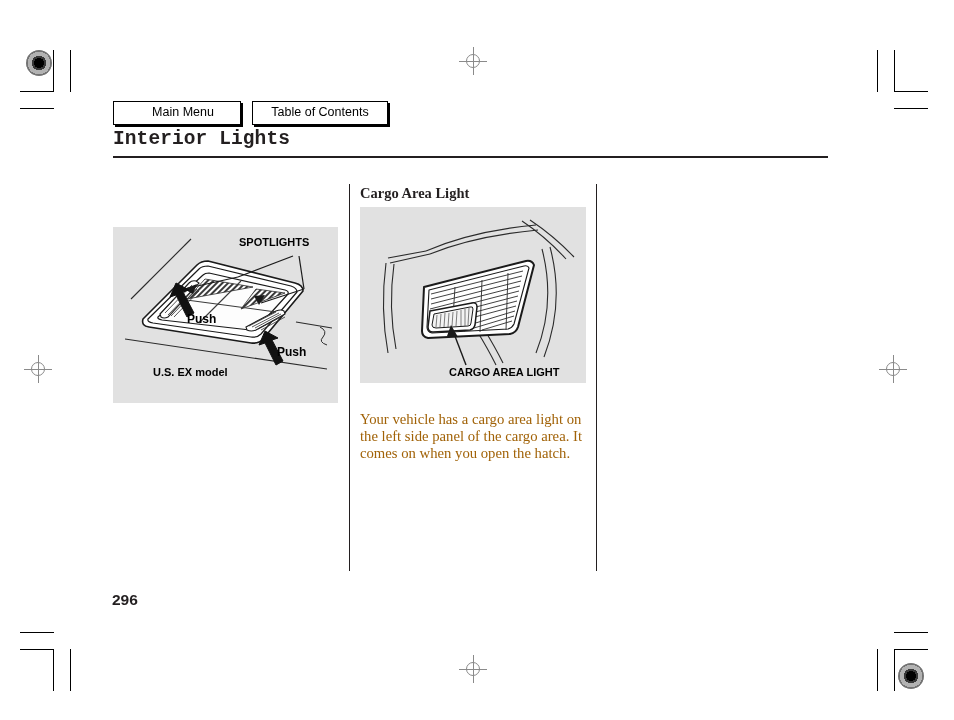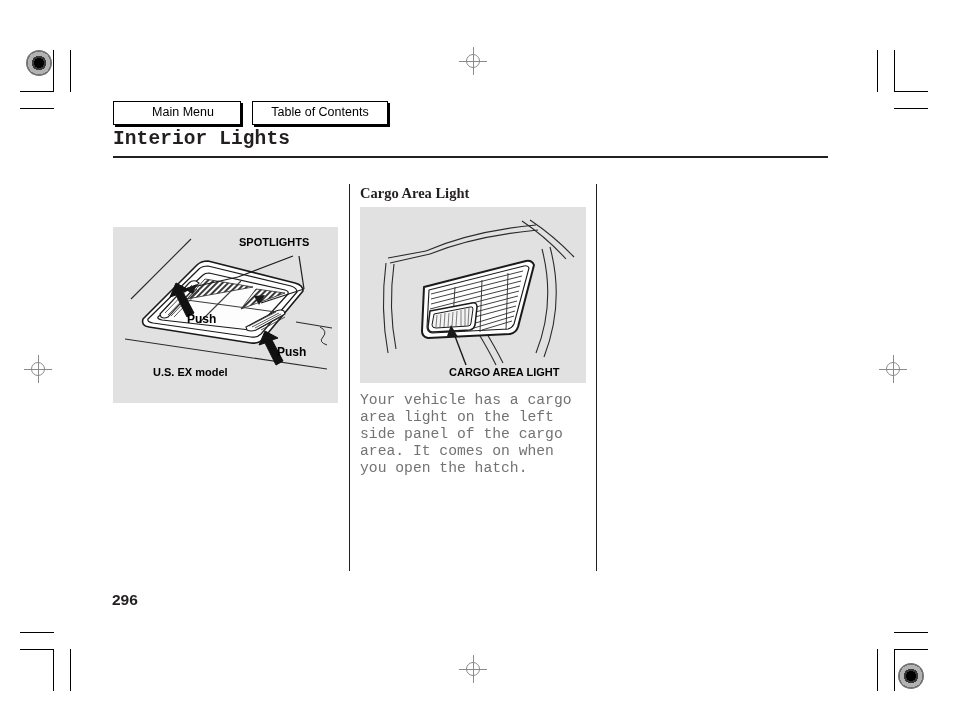--- a/index.html
+++ b/index.html
@@ -138,26 +138,26 @@
     top: 185px;
     font-family: "Liberation Serif", serif;
     font-weight: bold;
     font-size: 14.5px;
     color: #231f20;
     white-space: nowrap;
   }
   .body-copy {
     position: absolute;
     left: 360px;
-    top: 392px;
+    top: 411px;
     width: 224px;
-    font-family: Liberation Mono, monospace;
+    font-family: Liberation Serif, serif;
     font-size: 14.7px;
     line-height: 1.16;
-    color: #737373;
+    color: #a16207;
   }
 
   
   .page-number {
     position: absolute;
     left: 112px;
     top: 591px;
     font-family: "Liberation Sans", sans-serif;
     font-weight: bold;
     font-size: 15.5px;

